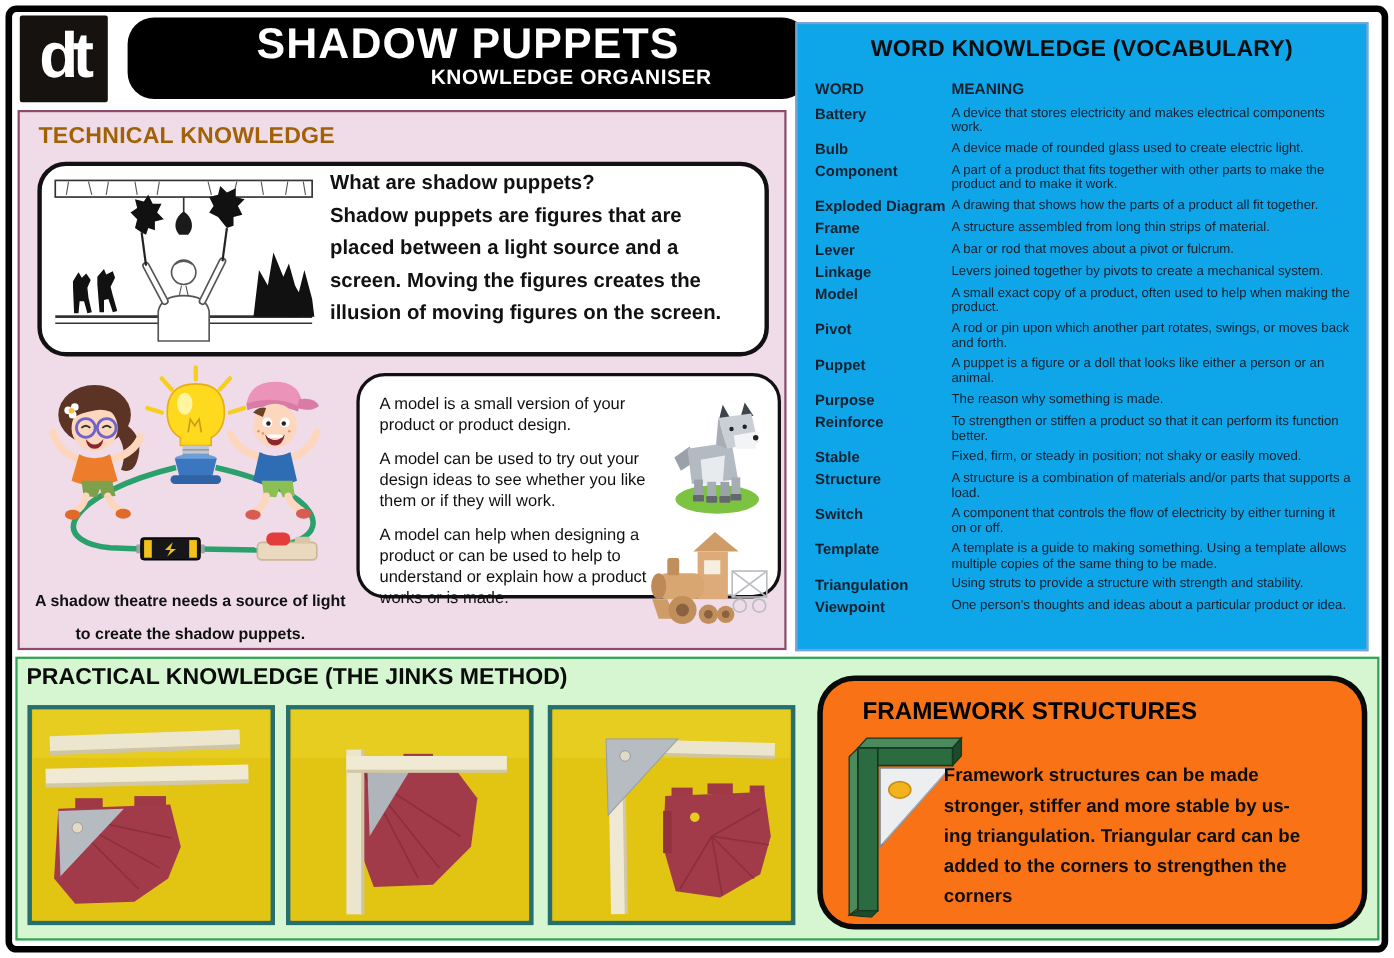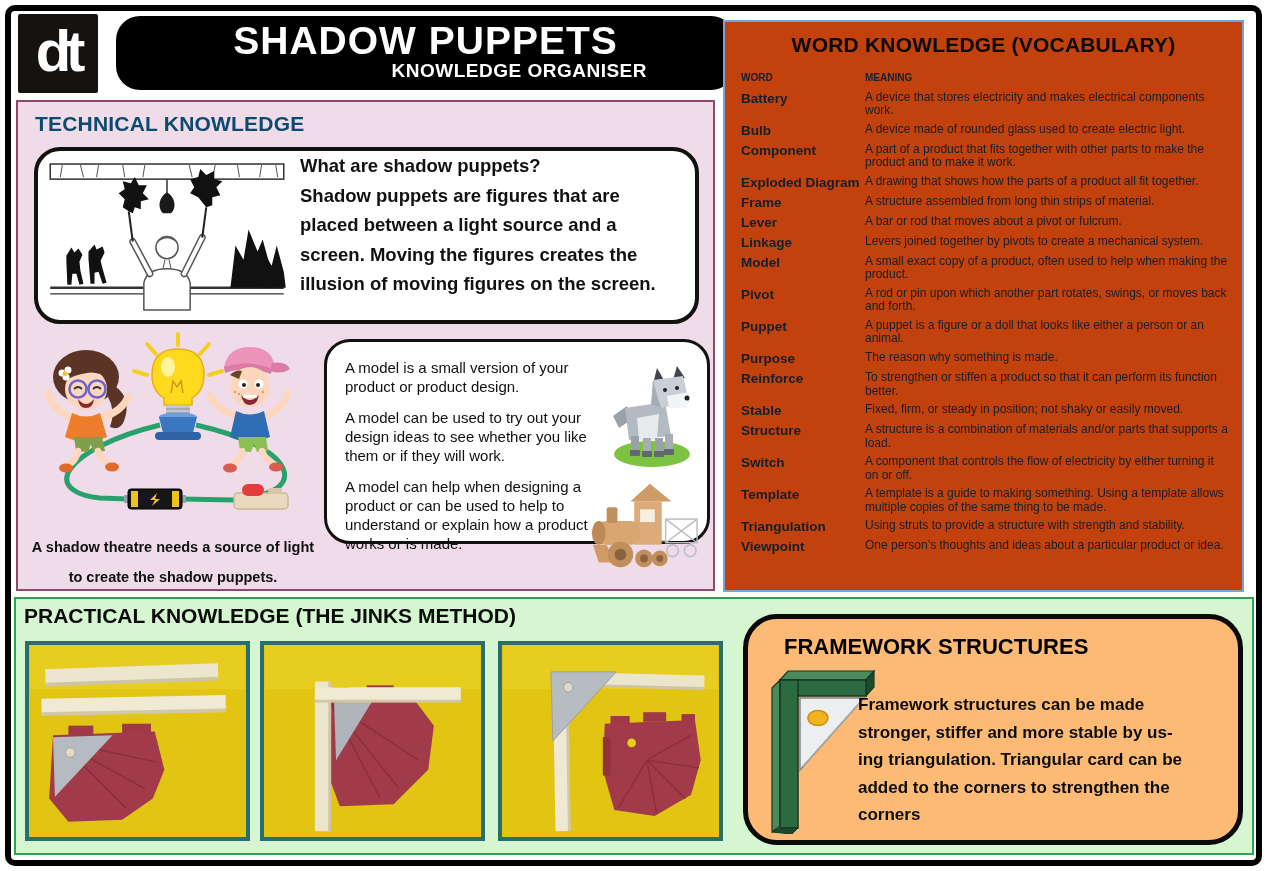--- a/index.html
+++ b/index.html
@@ -36,21 +36,21 @@
     text-align:right; padding-right:88px; font-size:19px; font-weight:800;
     letter-spacing:0.5px; margin-top:-3px;
   }
   
   .tech-panel {
     position:absolute; left:16px; top:100px; width:699px; height:491px;
     background:#efdce8; border:2px solid #8d4a6c;
   }
   .tech-header {
     position:absolute; left:17px; top:10px;
-    font-size:21px; font-weight:800; color:#0c4a6e; letter-spacing:0.2px;
+    font-size:21px; font-weight:800; color:#a16207; letter-spacing:0.2px;
   }
   .intro-box {
     position:absolute; left:16px; top:45px; width:665px; height:177px;
     background:#fff; border:4px solid #111; border-radius:26px;
     display:flex; overflow:hidden;
   }
   .theatre-wrap { width:250px; height:100%; padding:8px 0 8px 8px; }
   .intro-text {
     flex:1; padding:0 8px 8px 12px;
     font-size:18.5px; font-weight:700; color:#111;
@@ -69,51 +69,51 @@
   }
   .model-paragraphs { width:256px; }
   .model-paragraphs p {
     font-size:15px; line-height:1.27; color:#101010; margin-bottom:12px;
   }
   .wolf-wrap  { position:absolute; right:10px; top:22px;  width:90px;  height:104px; }
   .train-wrap { position:absolute; right:4px;  top:128px; width:116px; height:114px; }
   
   .vocab-panel {
     position:absolute; left:723px; top:20px; width:521px; height:572px;
-    background:#c2410c; border:2px solid #7aa3d4;
+    background:#0ea5e9; border:2px solid #7aa3d4;
   }
   .vocab-title {
     text-align:center; font-size:21px; font-weight:800; color:#0b0b0b;
     margin-top:11px; letter-spacing:0.2px;
   }
   .vocab-table {
     display:grid; grid-template-columns:120px 1fr; column-gap:4px;
     margin:10px 12px 0 16px; color:#15202e;
   }
-  .vocab-col-head { font-size:10px; font-weight:800; padding:5px 0 5px; }
+  .vocab-col-head { font-size:14px; font-weight:800; padding:5px 0 5px; }
   .vw { font-size:13.5px; font-weight:800; padding:2.5px 0; }
   .vm { font-size:12px; line-height:1.13; padding:2.5px 0; }
   
   .prac-panel {
     position:absolute; left:14px; top:597px; width:1240px; height:258px;
     background:#d6f6d1; border:2px solid #2fa352;
   }
   .prac-header {
     position:absolute; left:8px; top:5px;
     font-size:21px; font-weight:800; color:#0c0c0c;
   }
   .photo {
     position:absolute; top:42px; width:225px; height:200px;
     border:4px solid #266f6e; background:#e2c413;
   }
   .photo svg { display:block; width:100%; height:100%; }
   .photo-1 { left:9px; } .photo-2 { left:244px; } .photo-3 { left:482px; }
   .framework-box {
     position:absolute; left:727px; top:15px; width:500px; height:231px;
-    background:#fdba74; border:5px solid #0a0a0a; border-radius:34px;
+    background:#f97316; border:5px solid #0a0a0a; border-radius:34px;
   }
   .fw-title {
     position:absolute; left:36px; top:15px;
     font-size:22px; font-weight:700; color:#000;
   }
   .bracket-wrap { position:absolute; left:18px; top:47px; width:112px; height:168px; }
   .fw-text {
     position:absolute; left:110px; top:72px;
     font-size:17px; font-weight:700; color:#0d0d0d;
     line-height:1.62; white-space:pre;

